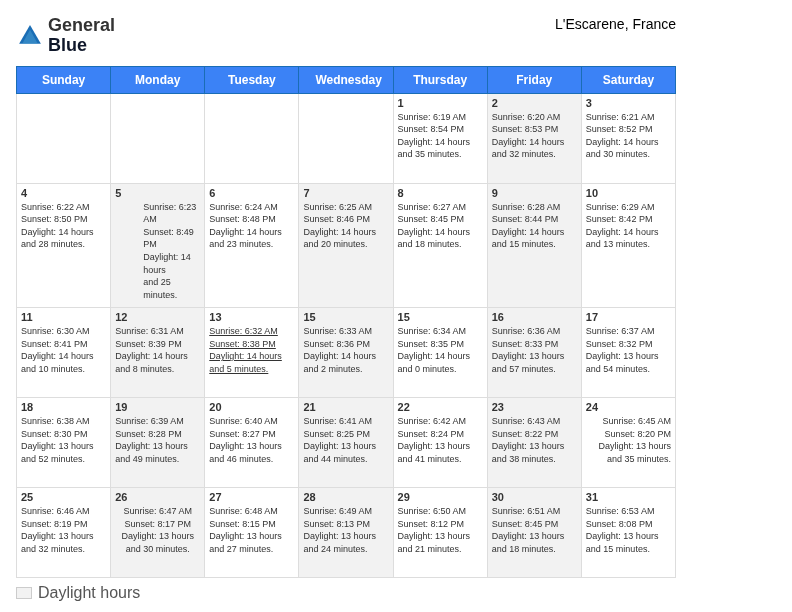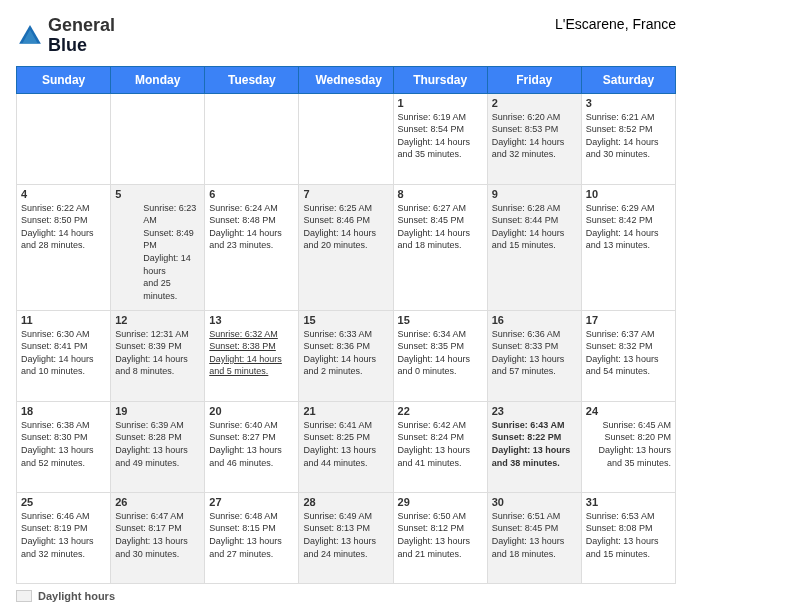--- a/index.html
+++ b/index.html
@@ -87,26 +87,25 @@
       font-weight: bold;
       margin-bottom: 2px;
     }
     .day-info {
       font-size: 9px;
       line-height: 1.4;
       color: #333;
     }
     .footer {
       margin-top: 6px;
-      font-size: 11px;
+      font-size: 16px;
       color: #555;
       display: flex;
       align-items: center;
       gap: 6px;
-      font-weight: bold;
     }
     .footer-box {
       width: 16px;
       height: 12px;
       background: #f2f2f2;
       border: 1px solid #ccc;
       display: inline-block;
     }
   </style>
 </head>
@@ -223,21 +222,21 @@
         <tr>
           <td>
             <div class="day-number">11</div>
             <div class="day-info" style="white-space: pre-line;">Sunrise: 6:30 AM
 Sunset: 8:41 PM
 Daylight: 14 hours
 and 10 minutes.</div>
           </td>
           <td class="shaded">
             <div class="day-number">12</div>
-            <div class="day-info" style="white-space: pre-line;">Sunrise: 12:31 AM
+            <div class="day-info" style="white-space: pre-line;">Sunrise: 6:31 AM
 Sunset: 8:39 PM
 Daylight: 14 hours
 and 8 minutes.</div>
           </td>
           <td>
             <div class="day-number">13</div>
             <div class="day-info" style="white-space: pre-line; text-decoration: underline;">Sunrise: 6:32 AM
 Sunset: 8:38 PM
 Daylight: 14 hours
 and 5 minutes.</div>
@@ -302,21 +301,21 @@
           </td>
           <td>
             <div class="day-number">22</div>
             <div class="day-info" style="white-space: pre-line;">Sunrise: 6:42 AM
 Sunset: 8:24 PM
 Daylight: 13 hours
 and 41 minutes.</div>
           </td>
           <td class="shaded">
             <div class="day-number">23</div>
-            <div class="day-info" style="white-space: pre-line; font-weight: bold;">Sunrise: 6:43 AM
+            <div class="day-info" style="white-space: pre-line;">Sunrise: 6:43 AM
 Sunset: 8:22 PM
 Daylight: 13 hours
 and 38 minutes.</div>
           </td>
           <td>
             <div class="day-number">24</div>
             <div class="day-info" style="white-space: pre-line; text-align: right;">Sunrise: 6:45 AM
 Sunset: 8:20 PM
 Daylight: 13 hours
 and 35 minutes.</div>
@@ -325,21 +324,21 @@
         <tr>
           <td>
             <div class="day-number">25</div>
             <div class="day-info" style="white-space: pre-line;">Sunrise: 6:46 AM
 Sunset: 8:19 PM
 Daylight: 13 hours
 and 32 minutes.</div>
           </td>
           <td class="shaded">
             <div class="day-number">26</div>
-            <div class="day-info" style="white-space: pre-line;">Sunrise: 6:47 AM
+            <div class="day-info" style="white-space: pre-line; text-align: center;">Sunrise: 6:47 AM
 Sunset: 8:17 PM
 Daylight: 13 hours
 and 30 minutes.</div>
           </td>
           <td>
             <div class="day-number">27</div>
             <div class="day-info" style="white-space: pre-line;">Sunrise: 6:48 AM
 Sunset: 8:15 PM
 Daylight: 13 hours
 and 27 minutes.</div>

